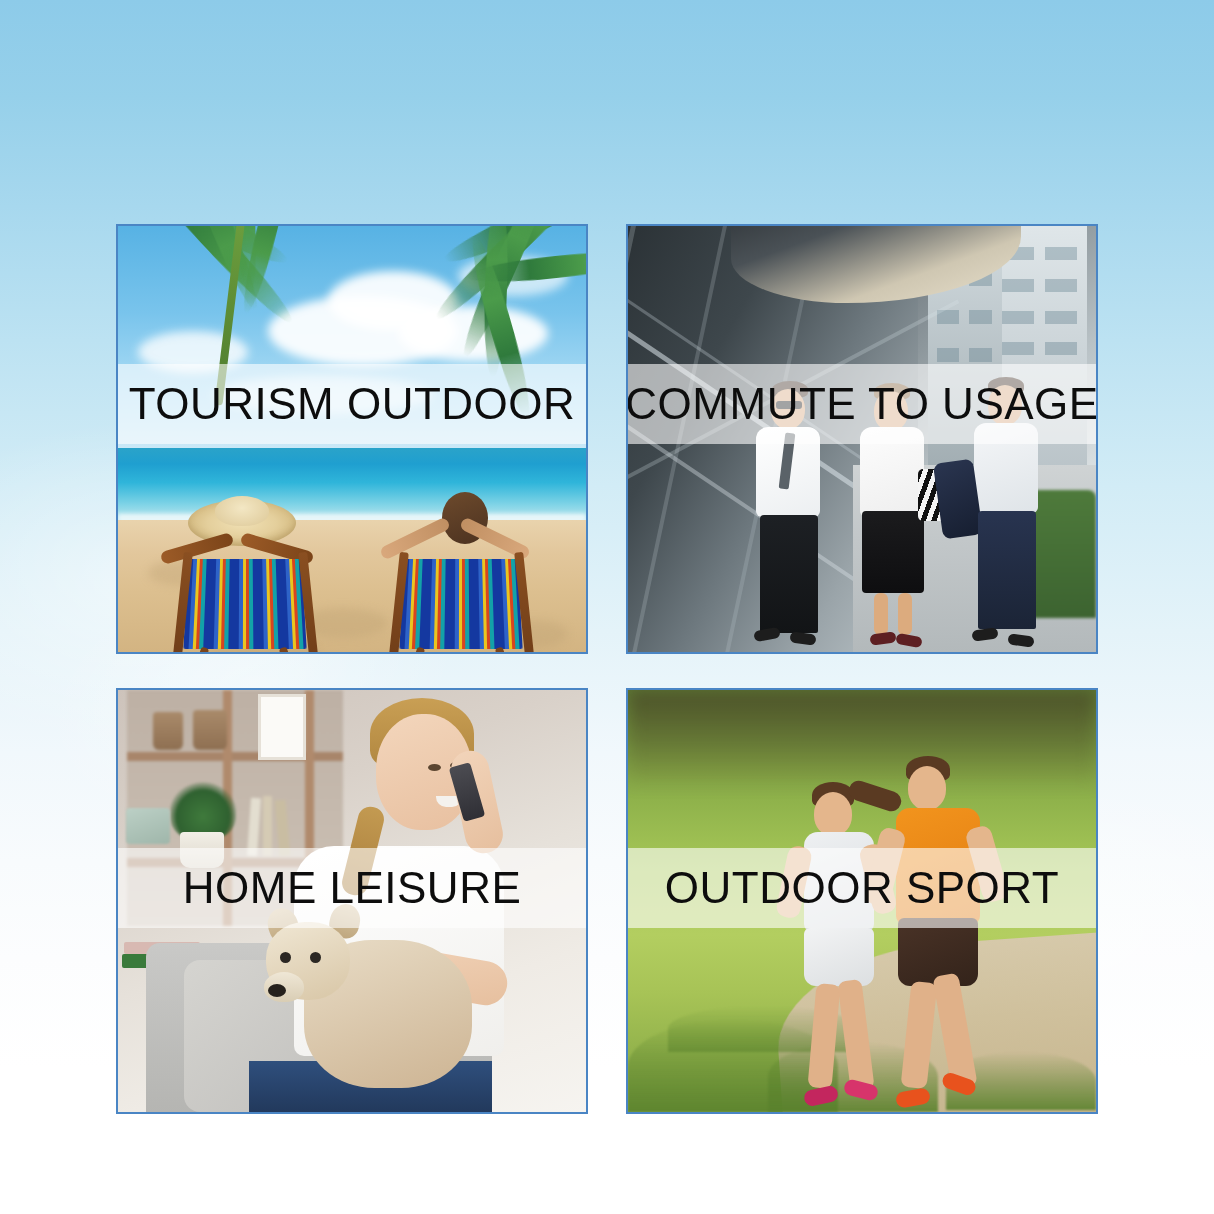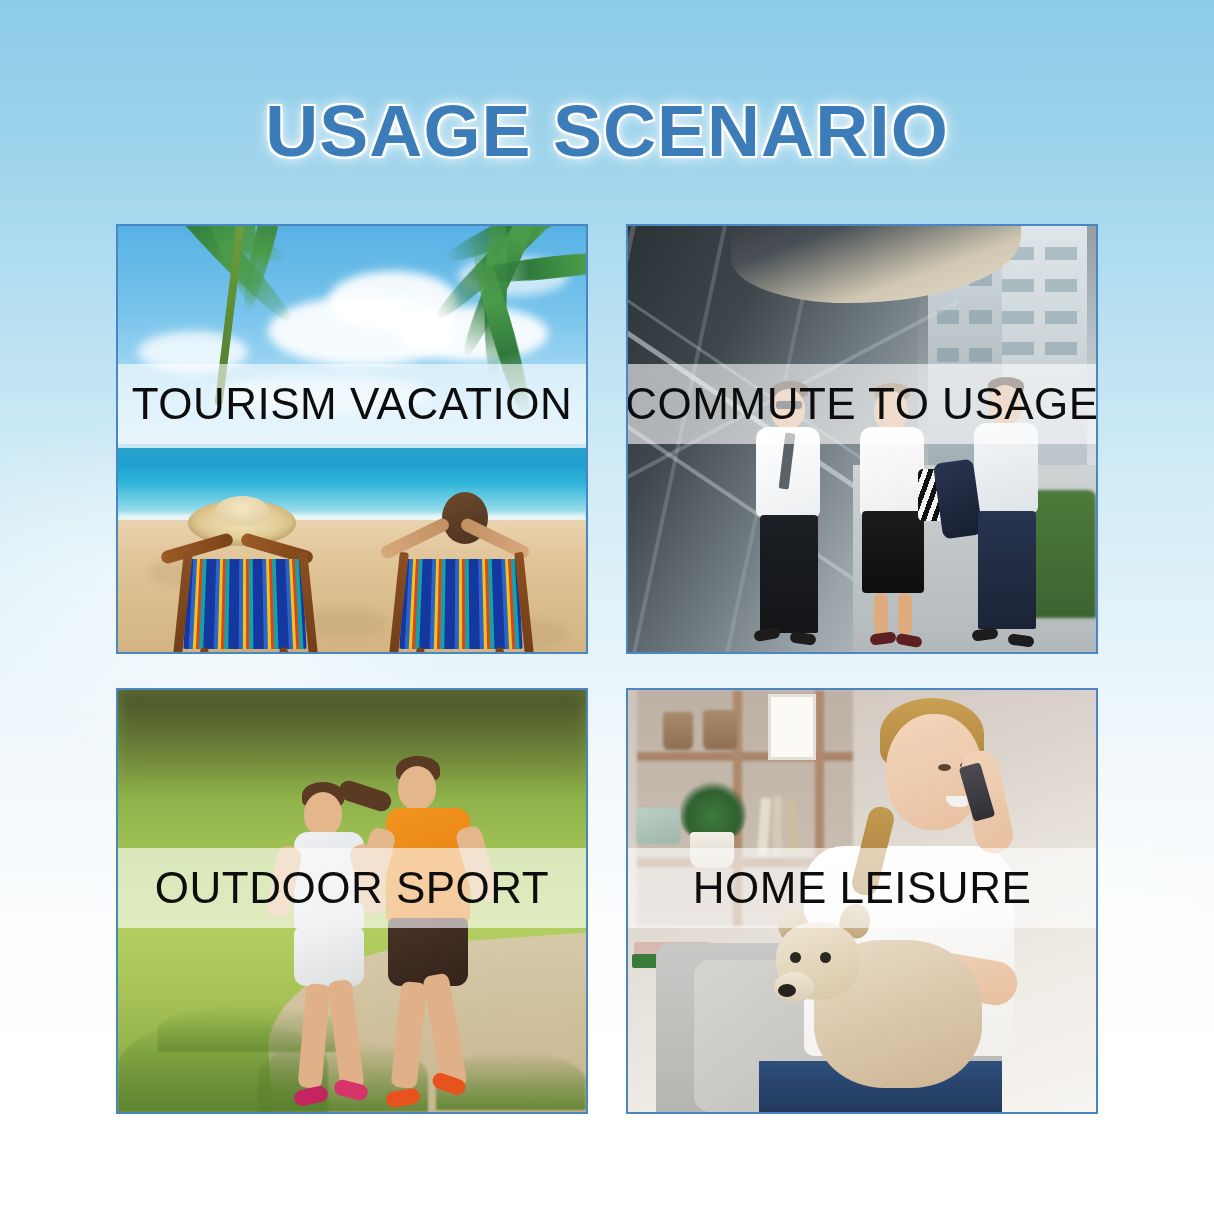--- a/index.html
+++ b/index.html
@@ -469,23 +469,20 @@
 </style>
 </head>
 <body>
 
 <div id="page">
 
   <div class="wash wash-a"></div>
   <div class="wash wash-b"></div>
   <div class="wash wash-c"></div>
 
-  <div class="title-wrap">
-    <span class="title">USAGE SCENARIO</span>
-  </div>
 
   <div class="grid">
 
     <div class="panel">
       <div class="scene">
         <div class="beach-sky"></div>
         <div class="cloud c1"></div>
         <div class="cloud c2"></div>
         <div class="cloud c3"></div>
         <div class="cloud c4"></div>
@@ -541,21 +538,21 @@
           <div class="seat" style="left:8px; top:-62px;"></div>
           <div class="frame-l" style="left:0px;  top:-66px; transform:rotate(6deg);"></div>
           <div class="frame-r" style="left:126px; top:-66px; transform:rotate(-6deg);"></div>
           <div class="leg" style="left:12px;  top:28px; transform:rotate(18deg);"></div>
           <div class="leg" style="left:112px; top:28px; transform:rotate(-18deg);"></div>
 
         </div>
       </div>
 
       <div class="band top-row">
-        <span class="band-label">TOURISM VACATION</span>
+        <span class="band-label">TOURISM OUTDOOR</span>
       </div>
     </div>
 
     <div class="panel">
       <div class="scene">
         <div class="city-bg"></div>
 
         <div class="tower" style="right:2%; top:0; width:20%; height:62%;">
           <div class="tower-win" style="left:10%; top:8%;  width:34%; height:5%;"></div>
           <div class="tower-win" style="left:56%; top:8%;  width:34%; height:5%;"></div>
@@ -618,20 +615,75 @@
           <div class="shirt" style="left:0px; top:-216px; background:linear-gradient(160deg,#f4f6f8,#dfe4e8);"></div>
           <div style="position:absolute; left:-36px; top:-178px; width:40px; height:76px; background:linear-gradient(160deg,#2a3550,#161e30); border-radius:8px; transform:rotate(-8deg);"></div>
           <div class="legs" style="left:4px; top:-128px; background:linear-gradient(to bottom,#283450,#1b2436);"></div>
           <div class="shoe" style="left:-2px; top:-10px; transform:rotate(-8deg);"></div>
           <div class="shoe" style="left:34px; top:-4px; transform:rotate(8deg);"></div>
         </div>
       </div>
 
       <div class="band top-row">
         <span class="band-label">COMMUTE TO USAGE</span>
+      </div>
+    </div>
+
+    <div class="panel">
+      <div class="scene">
+        <div class="home-bg"></div>
+
+        <div class="shelf-unit">
+          <div class="shelf-board" style="top:62px;"></div>
+          <div class="shelf-board" style="top:168px;"></div>
+          <div class="shelf-vert" style="left:96px;"></div>
+          <div class="shelf-vert" style="left:178px;"></div>
+          <div class="jar" style="left:26px;  top:22px; width:30px; height:38px;"></div>
+          <div class="jar" style="left:66px;  top:20px; width:34px; height:40px;"></div>
+          <div class="book" style="left:122px; top:108px; width:10px; height:58px; background:#e3ded0; transform:rotate(4deg);"></div>
+          <div class="book" style="left:136px; top:106px; width:9px;  height:60px; background:#d5cbb4;"></div>
+          <div class="book" style="left:150px; top:110px; width:11px; height:56px; background:#c9bda2; transform:rotate(-5deg);"></div>
+        </div>
+
+        <div class="pic-frame" style="left:140px; top:4px; width:48px; height:66px;"></div>
+
+        <div class="plant-leaves" style="left:52px; top:92px;"></div>
+        <div class="plant-pot" style="left:62px; top:142px;"></div>
+        <div style="position:absolute; left:8px; top:118px; width:44px; height:36px; background:linear-gradient(160deg,#bcd0c6,#9fb6aa); border-radius:4px; filter:blur(0.8px);"></div>
+        <div style="position:absolute; left:4px; top:264px; width:82px; height:14px; background:#3a7a3b; border-radius:2px; filter:blur(0.6px);"></div>
+        <div style="position:absolute; left:6px; top:252px; width:76px; height:12px; background:#d8b9b2; border-radius:2px; filter:blur(0.6px);"></div>
+
+        <div class="couch"></div>
+        <div class="cushion"></div>
+        <div class="jeans"></div>
+
+        <div class="woman-shirt" style="left:176px; top:156px;"></div>
+        <div class="woman-braid" style="left:232px; top:116px;"></div>
+        <div class="woman-hair" style="left:252px; top:8px;"></div>
+        <div class="woman-head" style="left:258px; top:24px;">
+          <div style="position:absolute; left:52px; top:50px; width:13px; height:7px; background:#5c4631; border-radius:50%;"></div>
+          <div style="position:absolute; left:74px; top:48px; width:13px; height:7px; background:#5c4631; border-radius:50%;"></div>
+          <div style="position:absolute; left:60px; top:82px; width:26px; height:11px; background:#f4f2ee; border-radius:0 0 10px 10px;"></div>
+        </div>
+        <div class="woman-arm" style="left:340px; top:60px; width:38px; height:104px; transform:rotate(-12deg);"></div>
+        <div class="phone" style="left:338px; top:74px;"></div>
+        <div class="woman-arm" style="left:240px; top:262px; width:150px; height:44px; transform:rotate(10deg);"></div>
+
+        <div class="dog-body" style="left:186px; top:250px; width:168px; height:148px;"></div>
+        <div class="dog-ear" style="left:150px; top:218px; transform:rotate(-18deg);"></div>
+        <div class="dog-ear" style="left:212px; top:214px; transform:rotate(14deg);"></div>
+        <div class="dog-head" style="left:148px; top:232px;"></div>
+        <div class="dog-eye" style="left:162px; top:262px;"></div>
+        <div class="dog-eye" style="left:192px; top:262px;"></div>
+        <div class="dog-snout" style="left:146px; top:282px;"></div>
+        <div class="dog-nose" style="left:150px; top:294px;"></div>
+      </div>
+
+      <div class="band bot-row">
+        <span class="band-label">HOME LEISURE</span>
       </div>
     </div>
 
     <div class="panel">
       <div class="scene">
         <div class="park-bg"></div>
         <div class="park-blur-top"></div>
         <div class="park-path"></div>
 
         <div class="grass-tuft" style="left:0;    bottom:0;   width:210px; height:92px;"></div>
@@ -665,69 +717,14 @@
           <div class="shoe" style="left:0px;  top:-14px; background:#e8521d; transform:rotate(-10deg);"></div>
           <div class="shoe" style="left:46px; top:-28px; background:#e8521d; transform:rotate(20deg);"></div>
         </div>
       </div>
 
       <div class="band bot-row">
         <span class="band-label">OUTDOOR SPORT</span>
       </div>
     </div>
 
-    <div class="panel">
-      <div class="scene">
-        <div class="home-bg"></div>
-
-        <div class="shelf-unit">
-          <div class="shelf-board" style="top:62px;"></div>
-          <div class="shelf-board" style="top:168px;"></div>
-          <div class="shelf-vert" style="left:96px;"></div>
-          <div class="shelf-vert" style="left:178px;"></div>
-          <div class="jar" style="left:26px;  top:22px; width:30px; height:38px;"></div>
-          <div class="jar" style="left:66px;  top:20px; width:34px; height:40px;"></div>
-          <div class="book" style="left:122px; top:108px; width:10px; height:58px; background:#e3ded0; transform:rotate(4deg);"></div>
-          <div class="book" style="left:136px; top:106px; width:9px;  height:60px; background:#d5cbb4;"></div>
-          <div class="book" style="left:150px; top:110px; width:11px; height:56px; background:#c9bda2; transform:rotate(-5deg);"></div>
-        </div>
-
-        <div class="pic-frame" style="left:140px; top:4px; width:48px; height:66px;"></div>
-
-        <div class="plant-leaves" style="left:52px; top:92px;"></div>
-        <div class="plant-pot" style="left:62px; top:142px;"></div>
-        <div style="position:absolute; left:8px; top:118px; width:44px; height:36px; background:linear-gradient(160deg,#bcd0c6,#9fb6aa); border-radius:4px; filter:blur(0.8px);"></div>
-        <div style="position:absolute; left:4px; top:264px; width:82px; height:14px; background:#3a7a3b; border-radius:2px; filter:blur(0.6px);"></div>
-        <div style="position:absolute; left:6px; top:252px; width:76px; height:12px; background:#d8b9b2; border-radius:2px; filter:blur(0.6px);"></div>
-
-        <div class="couch"></div>
-        <div class="cushion"></div>
-        <div class="jeans"></div>
-
-        <div class="woman-shirt" style="left:176px; top:156px;"></div>
-        <div class="woman-braid" style="left:232px; top:116px;"></div>
-        <div class="woman-hair" style="left:252px; top:8px;"></div>
-        <div class="woman-head" style="left:258px; top:24px;">
-          <div style="position:absolute; left:52px; top:50px; width:13px; height:7px; background:#5c4631; border-radius:50%;"></div>
-          <div style="position:absolute; left:74px; top:48px; width:13px; height:7px; background:#5c4631; border-radius:50%;"></div>
-          <div style="position:absolute; left:60px; top:82px; width:26px; height:11px; background:#f4f2ee; border-radius:0 0 10px 10px;"></div>
-        </div>
-        <div class="woman-arm" style="left:340px; top:60px; width:38px; height:104px; transform:rotate(-12deg);"></div>
-        <div class="phone" style="left:338px; top:74px;"></div>
-        <div class="woman-arm" style="left:240px; top:262px; width:150px; height:44px; transform:rotate(10deg);"></div>
-
-        <div class="dog-body" style="left:186px; top:250px; width:168px; height:148px;"></div>
-        <div class="dog-ear" style="left:150px; top:218px; transform:rotate(-18deg);"></div>
-        <div class="dog-ear" style="left:212px; top:214px; transform:rotate(14deg);"></div>
-        <div class="dog-head" style="left:148px; top:232px;"></div>
-        <div class="dog-eye" style="left:162px; top:262px;"></div>
-        <div class="dog-eye" style="left:192px; top:262px;"></div>
-        <div class="dog-snout" style="left:146px; top:282px;"></div>
-        <div class="dog-nose" style="left:150px; top:294px;"></div>
-      </div>
-
-      <div class="band bot-row">
-        <span class="band-label">HOME LEISURE</span>
-      </div>
-    </div>
-
   </div>
 </div>
 
 </body></html>

